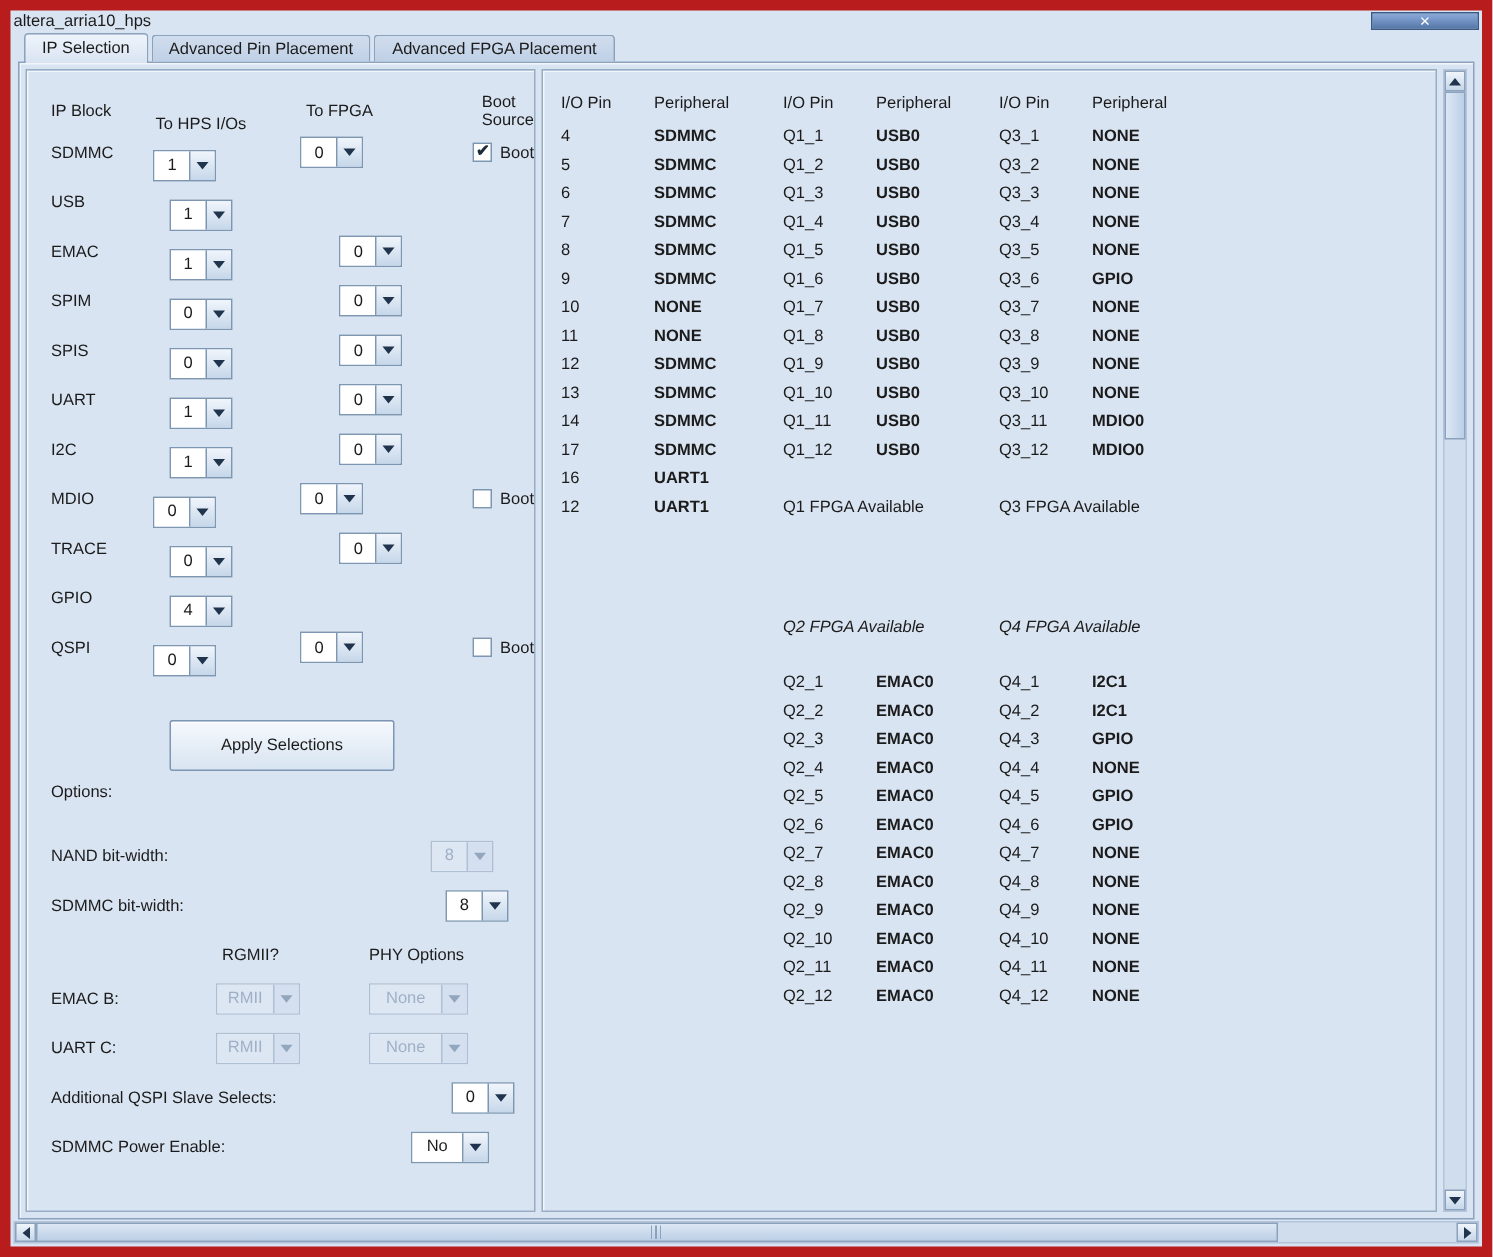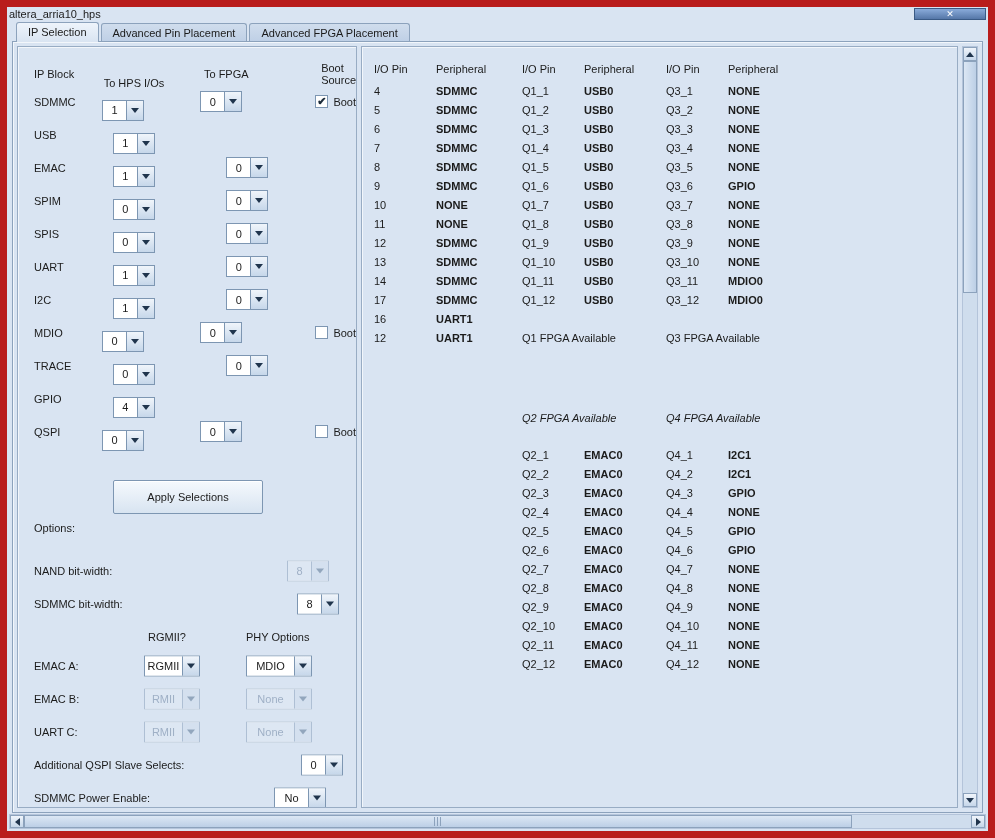--- a/index.html
+++ b/index.html
@@ -336,39 +336,20 @@
               </span>
             </span>
           </span>
       </div>
 
       <div class="opt-head">
         <span class="opt-abs" style="left:130px;">RGMII?</span>
         <span class="opt-abs" style="left:228px;">PHY Options</span>
       </div>
 
-      <div class="opt-row">
-        <span class="opt-label">EMAC A:</span>
-        <span class="combo-slot" style="left:126px;">
-            <span class="combo" style="width: 56px;">
-              <span class="combo-value">RGMII</span>
-              <span class="combo-btn">
-                <span class="tri"></span>
-              </span>
-            </span>
-          </span>
-        <span class="combo-slot" style="left:228px;">
-            <span class="combo" style="width: 66px;">
-              <span class="combo-value">MDIO</span>
-              <span class="combo-btn">
-                <span class="tri"></span>
-              </span>
-            </span>
-          </span>
-      </div>
 
       <div class="opt-row">
         <span class="opt-label">EMAC B:</span>
         <span class="combo-slot" style="left:126px;">
             <span class="combo disabled" style="width: 56px;">
               <span class="combo-value">RMII</span>
               <span class="combo-btn">
                 <span class="tri"></span>
               </span>
             </span>

